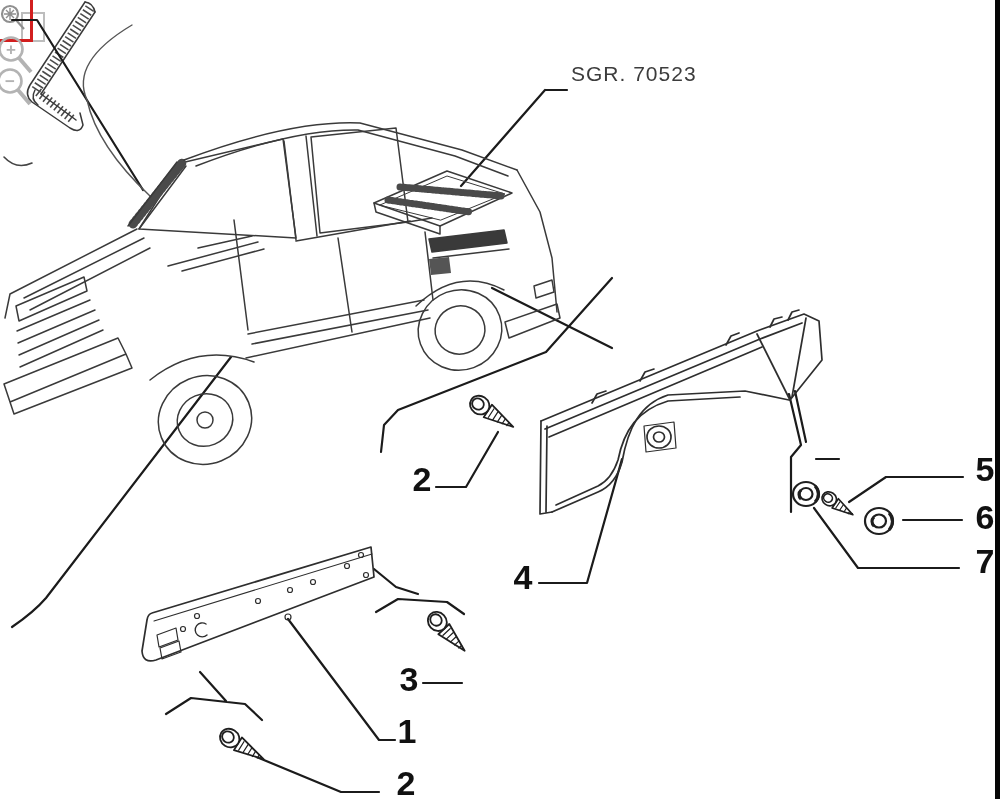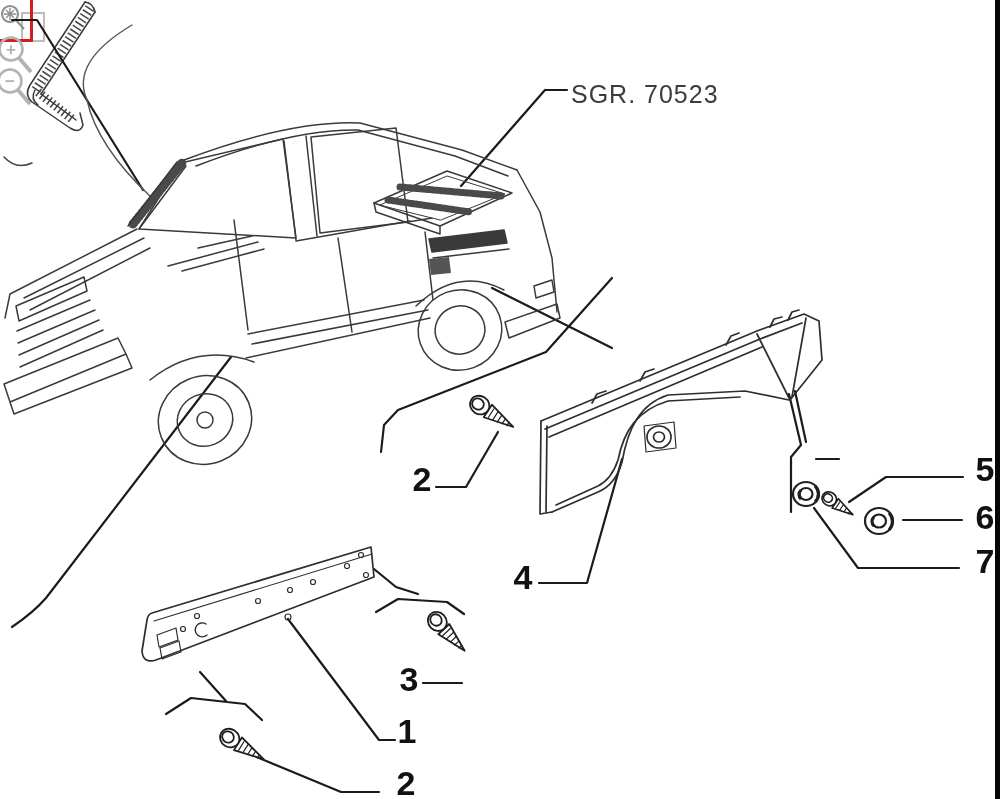--- a/index.html
+++ b/index.html
@@ -1,21 +1,21 @@
 <!DOCTYPE html>
 <html><head>
 <meta charset="utf-8">
 <style>
   html,body{margin:0;padding:0;background:#ffffff;}
   .stage{position:relative;width:1000px;height:799px;background:#ffffff;overflow:hidden;
          font-family:"Liberation Sans",sans-serif;}
   .art{position:absolute;left:0;top:0;}
   .callout{position:absolute;transform:translate(-50%,-50%);font-weight:bold;
            font-size:34px;color:#111;line-height:1;letter-spacing:0;}
-  .group-label{position:absolute;left:571px;top:80px;font-size:25px;color:#3c3c3c;
+  .group-label{position:absolute;left:571px;top:62px;font-size:21px;color:#3c3c3c;
                letter-spacing:1px;}
   .edge-bar{position:absolute;right:0;top:0;width:5px;height:799px;background:#060606;}
   .tool-highlight{position:absolute;left:-3px;top:-4px;width:30px;height:40px;
                   border:3px solid #d21f1f;background:transparent;}
   .ghost-page{position:absolute;left:21px;top:12px;width:20px;height:26px;
               border:2px solid #bdbdbd;background:#fff;}
   .tools{position:absolute;left:0;top:0;width:60px;height:120px;}
 </style>
 </head>
 <body>

